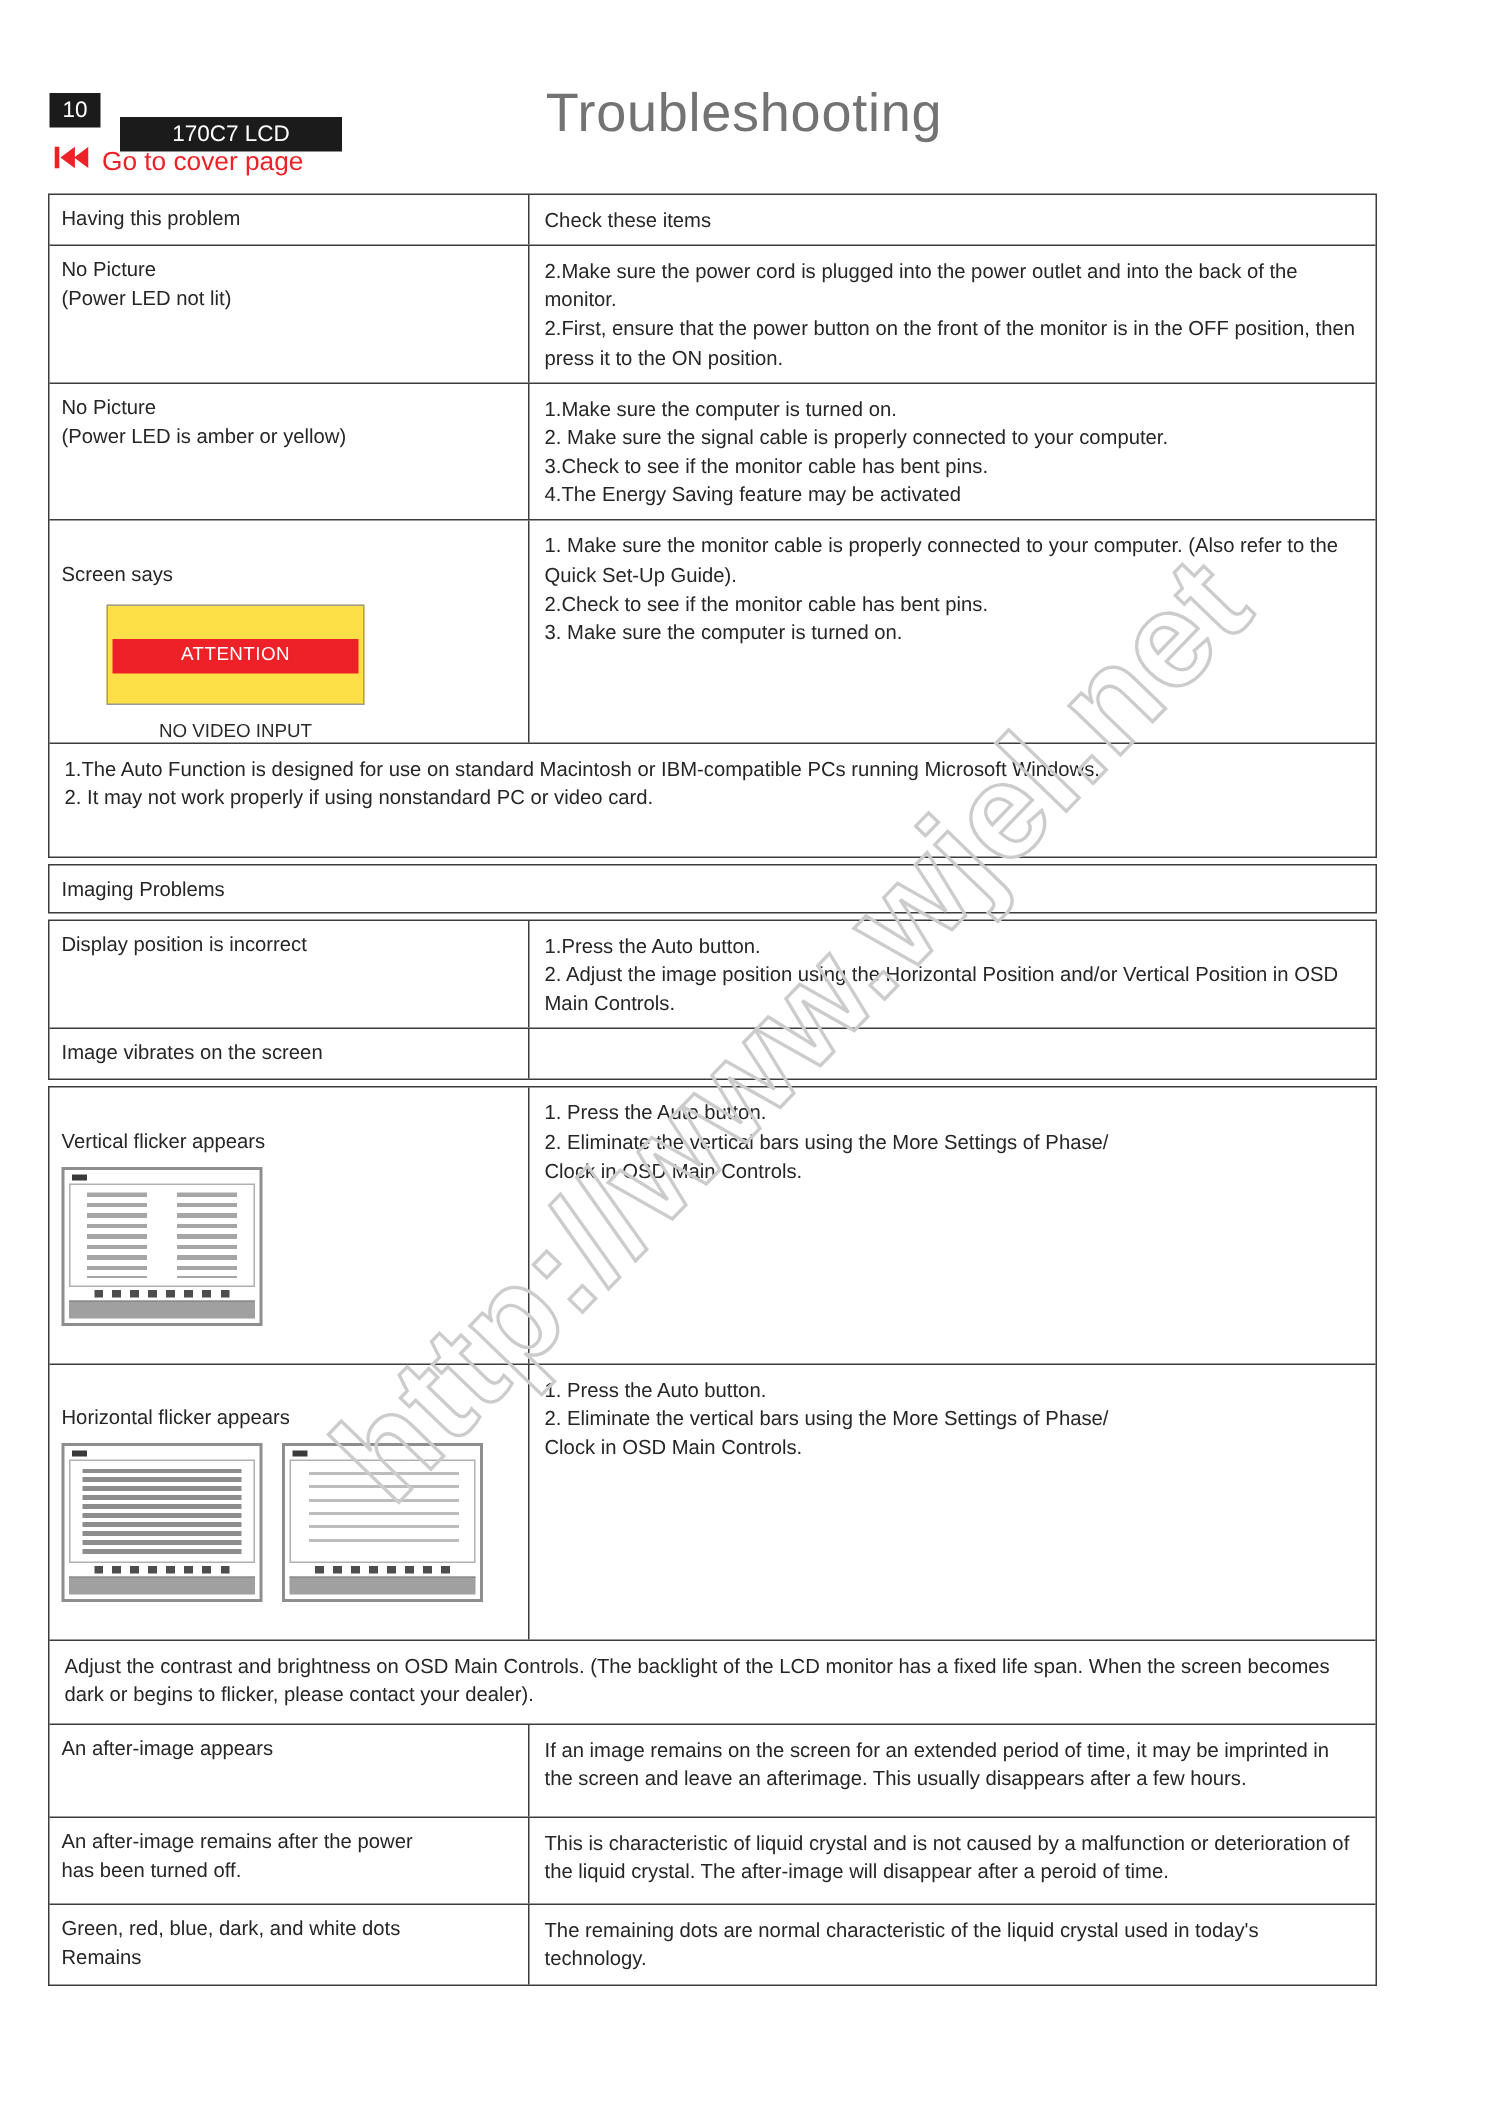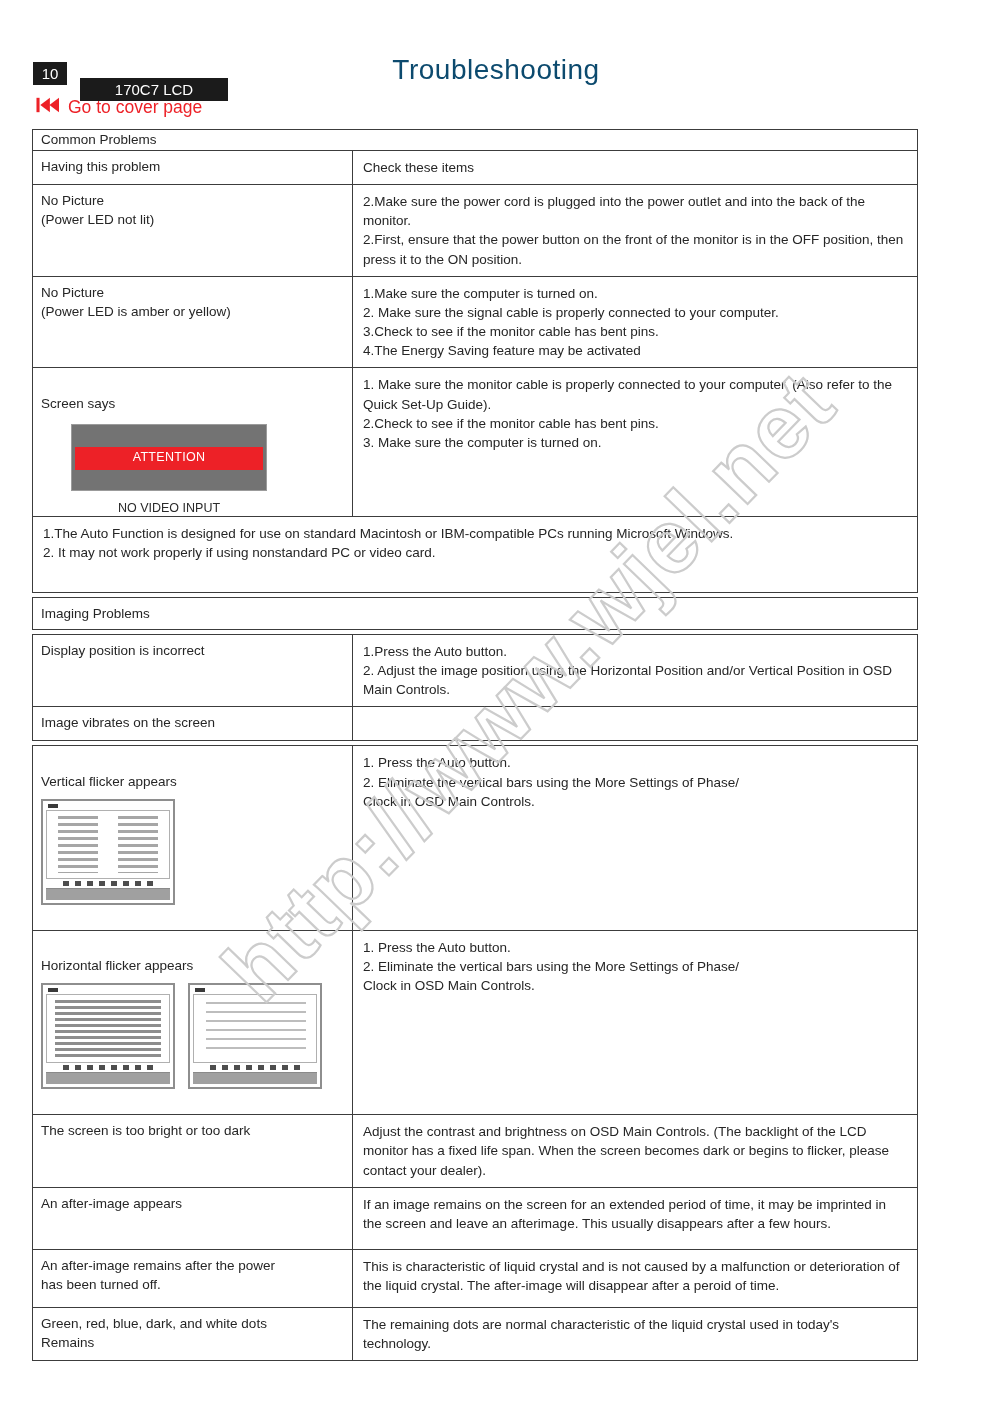--- a/index.html
+++ b/index.html
@@ -10,21 +10,21 @@
   }
   
   .badge {
     position:absolute; background:#1b1b1b; color:#ffffff;
     display:flex; align-items:center; justify-content:center; font-size:15px;
   }
   .badge-page  { left:33px; top:62px; width:34px;  height:23px; }
   .badge-model { left:80px; top:78px; width:148px; height:23px; }
   .doc-title {
     position:absolute; top:54px; left:0; width:100%; text-align:center;
-    font-size:28px; color:#0c4a6e; letter-spacing:0.5px;
+    font-size:36px; color:#737373; letter-spacing:0.5px;
   }
   .backlink {
     position:absolute; left:36px; top:97px; display:flex; align-items:center;
     gap:9px; color:#ed2127; font-size:17.5px; cursor:pointer;text-align:center;
   }
   .backlink svg { width:23px; height:16px; fill:#ed2127; }
 
   
   .tables { position:absolute; left:32px; top:129px; width:886px; z-index:2; }
   .block { border:1px solid #3c3c3c; background:#ffffff; }
@@ -35,22 +35,22 @@
   .block > .trow:first-child { border-top:none; }
   .cell { white-space:pre-line; font-size:13.5px; line-height:1.42; }
   .cl { width:320px; padding:6px 10px 6px 8px; border-right:1px solid #3c3c3c; }
   .cr { flex:1; padding:7px 12px 7px 10px; }
   .h74{min-height:74px}.h86{min-height:86px}.h104{min-height:104px}.h76{min-height:76px}
   .h64{min-height:64px}.h34{min-height:34px}.h142{min-height:142px}.h138{min-height:138px}
   .h56{min-height:56px}.h62{min-height:62px}.h58{min-height:58px}.h50{min-height:50px}
 
   
   .attn {
-    margin:11px 0 0 30px; width:196px; height:67px;
-    border:1px solid #9b9b9b; padding:3px; background:#737373;
+    margin:11px 0 0 30px; width:172px; height:67px;
+    border:1px solid #9b9b9b; padding:3px; background:#fde047;
   }
   .attn-head {
     background:#ed2127; color:#ffffff; text-align:center;
     font-size:12.5px; padding:2px 0 3px; letter-spacing:0.3px;
   }
   .attn-body { text-align:center; font-size:12.5px; padding-top:11px; color:#2a2a2a; }
 
   
   .monrow { display:flex; gap:13px; margin-top:8px; }
   .monitor {
@@ -95,21 +95,20 @@
           <path d="M14.5 0.5 L4.5 8 L14.5 15.5 Z"></path>
           <path d="M24 0.5 L14 8 L24 15.5 Z"></path>
         </svg>
     </span>
     <span>Go to cover page</span>
   </div>
 
   <div class="tables">
 
     <div class="block">
-      <div class="srow">Common Problems</div>
       <div class="trow">
         <div class="cell cl">Having this problem</div>
         <div class="cell cr">Check these items</div>
       </div>
       <div class="trow h74">
         <div class="cell cl">No Picture
 (Power LED not lit)</div>
         <div class="cell cr">2.Make sure the power cord is plugged into the power outlet and into the back of the monitor.
 2.First, ensure that the power button on the front of the monitor is in the OFF position, then press it to the ON position.</div>
       </div>
@@ -187,21 +186,20 @@
               <div class="m-dash"></div>
               <div class="m-bar"></div>
             </div>
           </div>
         </div>
         <div class="cell cr">1. Press the Auto button.
 2. Eliminate the vertical bars using the More Settings of Phase/
 Clock in OSD Main Controls.</div>
       </div>
       <div class="trow h56">
-        <div class="cell cl">The screen is too bright or too dark</div>
         <div class="cell cr">Adjust the contrast and brightness on OSD Main Controls. (The backlight of the LCD monitor has a fixed life span. When the screen becomes dark or begins to flicker, please contact your dealer).</div>
       </div>
       <div class="trow h62">
         <div class="cell cl">An after-image appears</div>
         <div class="cell cr">If an image remains on the screen for an extended period of time, it may be imprinted in the screen and leave an afterimage. This usually disappears after a few hours.</div>
       </div>
       <div class="trow h58">
         <div class="cell cl">An after-image remains after the power
 has been turned off.</div>
         <div class="cell cr">This is characteristic of liquid crystal and is not caused by a malfunction or deterioration of the liquid crystal. The after-image will disappear after a peroid of time.</div>

